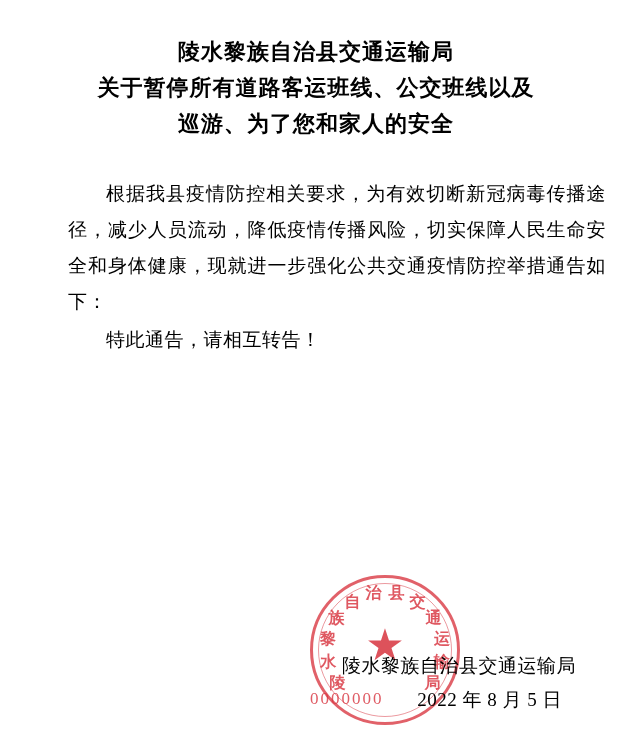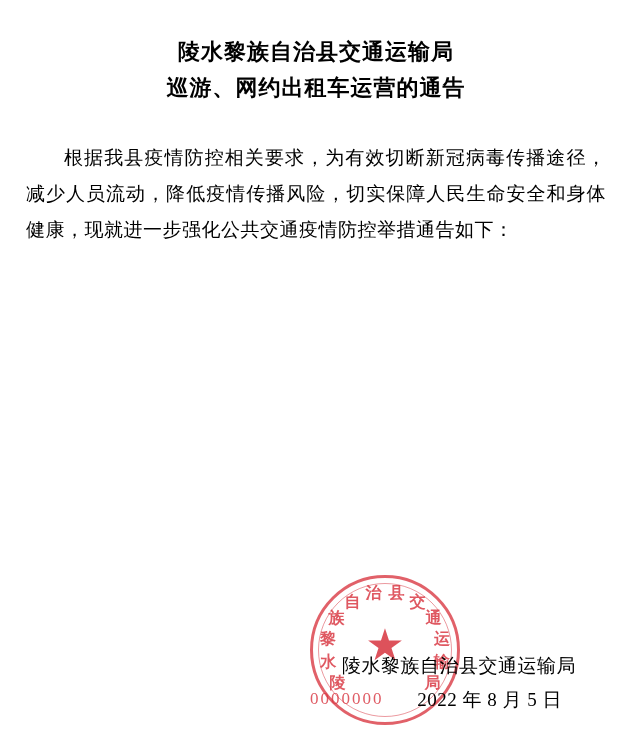--- a/index.html
+++ b/index.html
@@ -28,20 +28,21 @@
   .title-line {
     font-size: 22px;
     font-weight: bold;
     letter-spacing: 1px;
     line-height: 36px;
     color: #000000;
     font-family: "Liberation Serif", "DejaVu Serif", serif;
   }
   .body-block {
     margin-top: 34px;
+    margin-left: 42px;
   }
   .para {
     font-size: 19px;
     line-height: 36px;
     text-align: justify;
     text-justify: inter-ideograph;
     color: #000000;
     margin: 0 0 2px 0;
     text-indent: 2em;
     letter-spacing: 0.5px;
@@ -136,25 +137,27 @@
     opacity: 0.8;
   }
 </style>
 </head>
 <body>
 
 <div class="page">
 
   <div class="title-block">
     <div class="title-line">陵水黎族自治县交通运输局</div>
-    <div class="title-line">巡游、网约出租车运营的通告</div>
+    <div class="title-line">关于暂停所有道路客运班线、公交班线以及</div>
+    <div class="title-line">巡游、为了您和家人的安全</div>
   </div>
 
   <div class="body-block">
     <p class="para">根据我县疫情防控相关要求，为有效切断新冠病毒传播途径，减少人员流动，降低疫情传播风险，切实保障人民生命安全和身体健康，现就进一步强化公共交通疫情防控举措通告如下：</p>
+    <p class="para">特此通告，请相互转告！</p>
   </div>
 
   <div class="seal">
     <div class="seal-ring"></div>
     <div class="seal-inner-ring"></div>
     <div class="seal-text-top" id="seal-arc">
         <div class="seal-char" style="transform: rotate(-125deg) translateY(-58px) rotate(125deg);">陵</div>
         <div class="seal-char" style="transform: rotate(-102.273deg) translateY(-58px) rotate(102.273deg);">水</div>
         <div class="seal-char" style="transform: rotate(-79.5455deg) translateY(-58px) rotate(79.5455deg);">黎</div>
         <div class="seal-char" style="transform: rotate(-56.8182deg) translateY(-58px) rotate(56.8182deg);">族</div>

